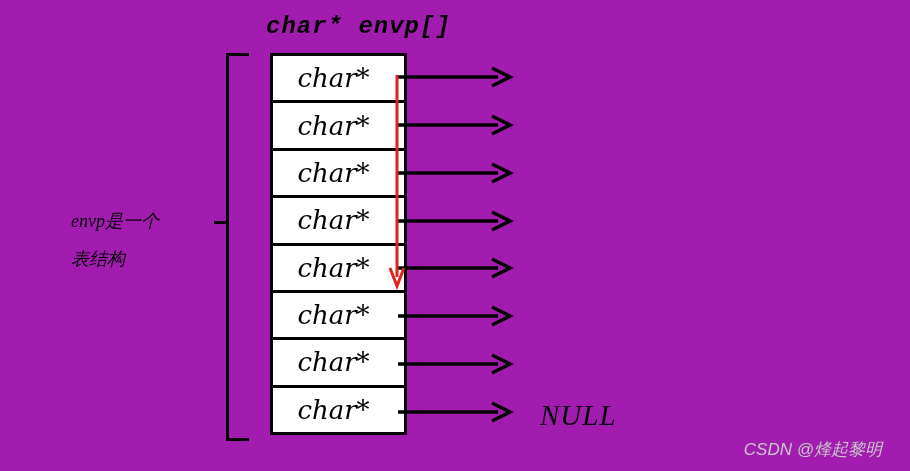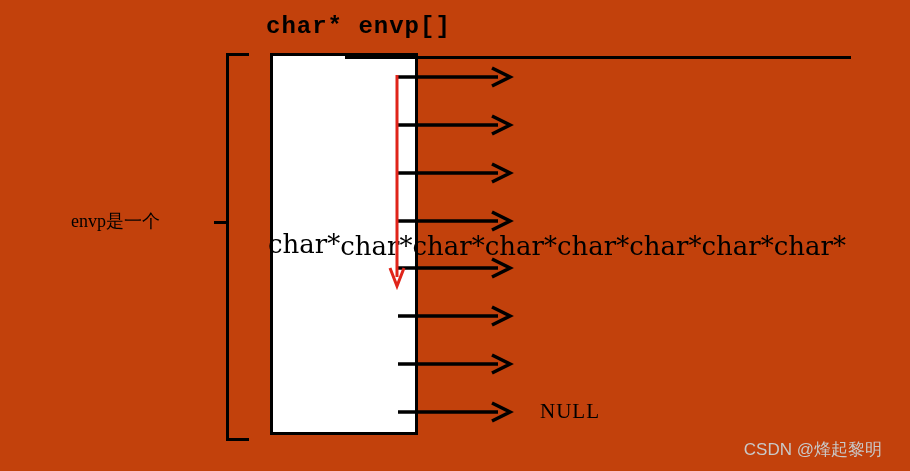--- a/index.html
+++ b/index.html
@@ -1,44 +1,45 @@
 <!DOCTYPE html>
 <html><head>
 <meta charset="utf-8">
 <style>
   html, body { margin: 0; padding: 0; background: #ffffff; }
   .canvas {
     position: relative;
     width: 910px;
     height: 471px;
-    background: #c2410c;
+    background: #a21caf;
     overflow: hidden;
     font-family: "Liberation Serif", "DejaVu Serif", serif;
     color: #000000;
+    font-style: italic;
   }
   .title {
     position: absolute;
     left: 266px;
     top: 13px;
     font-family: "Liberation Mono", monospace;
     font-size: 24px;
     font-weight: 700;
     letter-spacing: 1px;
     white-space: nowrap;
   }
   .env-table {
     position: absolute;
     left: 270px;
     top: 53px;
-    width: 148px;
+    width: 137px;
     height: 382px;
     border: 3px solid #000000;
     box-sizing: border-box;
     display: flex;
-    flex-direction: row;
+    flex-direction: column;
     background: #ffffff;
   }
   .cell {
     flex: 1 1 0;
     display: flex;
     align-items: center;
     justify-content: center;
     font-family: "DejaVu Serif", serif;
     font-size: 26px;
     line-height: 1;
@@ -66,21 +67,21 @@
     left: 531px;
     top: 65px;
     font-size: 26px;
     font-family: "Liberation Serif", "DejaVu Serif", serif;
     white-space: nowrap;
   }
   .null-label {
     position: absolute;
     left: 540px;
     top: 399px;
-    font-size: 21px;
+    font-size: 29px;
     font-family: "Liberation Serif", serif;
     letter-spacing: 1px;
     white-space: nowrap;
   }
   .watermark {
     position: absolute;
     right: 28px;
     top: 438px;
     font-size: 17px;
     font-family: "Liberation Sans", sans-serif;
@@ -94,20 +95,21 @@
 
   <div class="title">char* envp[]</div>
 
   <div class="bracket-part bracket-v"></div>
   <div class="bracket-part bracket-top"></div>
   <div class="bracket-part bracket-bot"></div>
   <div class="bracket-part bracket-tick"></div>
 
   <div class="left-label">
     <div>envp是一个</div>
+    <div>表结构</div>
   </div>
 
   <div class="env-table">
     <div class="cell">
         <span>char*</span>
       </div>
     <div class="cell">
         <span>char*</span>
       </div>
     <div class="cell">

